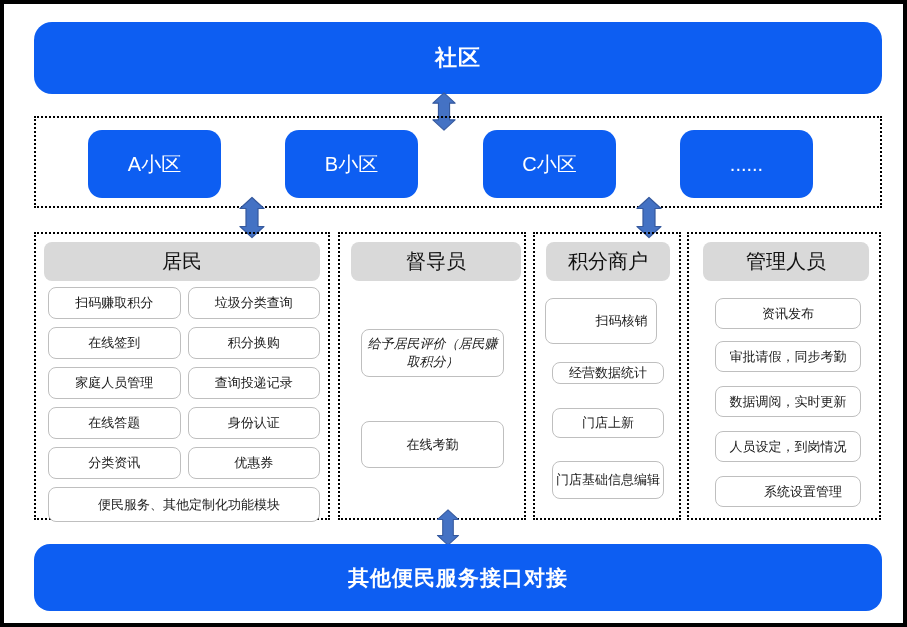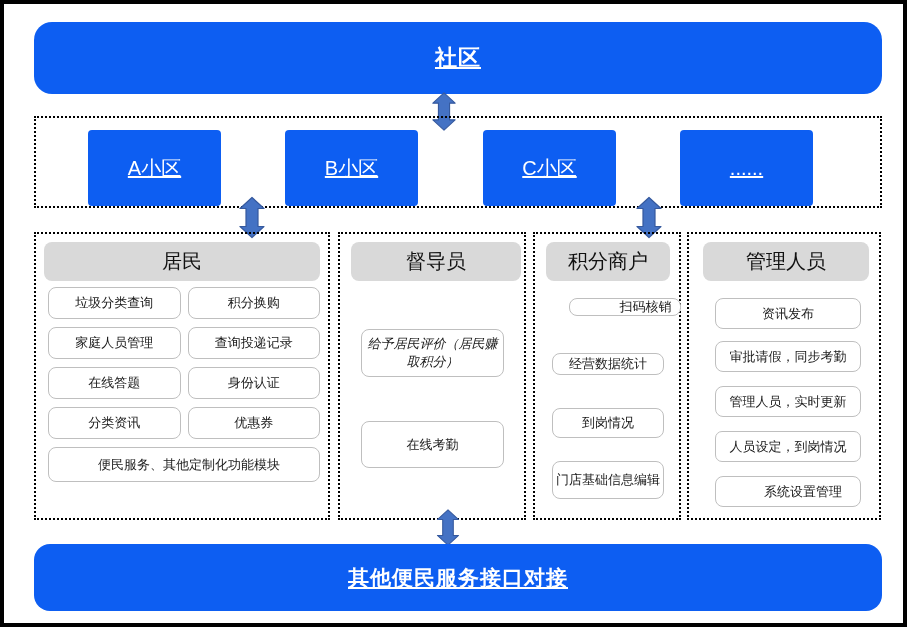--- a/index.html
+++ b/index.html
@@ -11,39 +11,38 @@
     box-sizing:border-box;
     font-family:"Liberation Sans","DejaVu Sans",sans-serif;
     overflow:hidden;
   }
   .abs{position:absolute;box-sizing:border-box;}
   .blue-node{
     background:#0D5EF2;
     color:#fff;
     display:flex;align-items:center;justify-content:center;
     text-align:center;
-    text-decoration:underline;
   }
   .top-bar{
     left:30px;top:18px;width:848px;height:72px;
     border-radius:18px;
     font-size:22px;font-weight:bold;letter-spacing:1px;
   }
   .bottom-bar{
     left:30px;top:540px;width:848px;height:67px;
     border-radius:16px;
     font-size:21px;font-weight:bold;letter-spacing:1px;
   }
   .communities-box{
     left:30px;top:112px;width:848px;height:92px;
     border:2px dotted #000;
   }
   .district-btn{
-    top:12px;width:133px;height:76px;
-    border-radius:4px;
+    top:12px;width:133px;height:68px;
+    border-radius:14px;
     font-size:20px;
   }
   .col{
     top:228px;height:288px;
     border:2px dotted #000;
   }
   .col-header{
     background:#D9D9D9;
     border-radius:8px;
     display:flex;align-items:center;justify-content:center;
@@ -91,52 +90,54 @@
   <svg class="arrow-svg" style="left:235px;top:191px;" width="26" height="45" viewBox="0 0 26 42">
     <path d="M13 1 L25 12 H19 V30 H25 L13 41 L1 30 H7 V12 H1 Z" fill="#4472C4" stroke="#35599E" stroke-width="1.2" stroke-linejoin="round"></path>
   </svg>
   <svg class="arrow-svg" style="left:632px;top:191px;" width="26" height="45" viewBox="0 0 26 42">
     <path d="M13 1 L25 12 H19 V30 H25 L13 41 L1 30 H7 V12 H1 Z" fill="#4472C4" stroke="#35599E" stroke-width="1.2" stroke-linejoin="round"></path>
   </svg>
 
   <div class="abs col" style="left:30px;width:296px;">
     <div class="abs col-header" style="left:8px;right:8px;">居民</div>
     <div class="abs grid1">
+      <div class="item">扫码赚取积分</div>
       <div class="item">垃圾分类查询</div>
+      <div class="item">在线签到</div>
       <div class="item">积分换购</div>
       <div class="item">家庭人员管理</div>
       <div class="item">查询投递记录</div>
       <div class="item">在线答题</div>
       <div class="item">身份认证</div>
       <div class="item">分类资讯</div>
       <div class="item">优惠券</div>
       <div class="item item-full">便民服务、其他定制化功能模块</div>
     </div>
   </div>
 
   <div class="abs col" style="left:334px;width:188px;">
     <div class="abs col-header" style="left:11px;width:170px;">督导员</div>
     <div class="abs item" style="left:21px;top:95px;width:143px;height:48px;font-style:italic;">给予居民评价（居民赚取积分）</div>
     <div class="abs item" style="left:21px;top:187px;width:143px;height:47px;">在线考勤</div>
   </div>
 
   <div class="abs col" style="left:529px;width:148px;">
     <div class="abs col-header" style="left:11px;width:124px;">积分商户</div>
-    <div class="abs item" style="left:34px;top:64px;width:112px;height:18px;padding-left:43px;">扫码核销</div>
-    <div class="abs item" style="left:17px;top:119px;width:112px;height:22px;">经营数据统计</div>
-    <div class="abs item" style="left:17px;top:174px;width:112px;height:30px;">到岗情况</div>
+    <div class="abs item" style="left:10px;top:64px;width:112px;height:46px;padding-left:43px;">扫码核销</div>
+    <div class="abs item" style="left:17px;top:128px;width:112px;height:22px;">经营数据统计</div>
+    <div class="abs item" style="left:17px;top:174px;width:112px;height:30px;">门店上新</div>
     <div class="abs item" style="left:17px;top:227px;width:112px;height:38px;">门店基础信息编辑</div>
   </div>
 
   <div class="abs col" style="left:683px;width:194px;">
     <div class="abs col-header" style="left:14px;width:166px;">管理人员</div>
     <div class="abs item" style="left:26px;top:64px;width:146px;height:31px;">资讯发布</div>
     <div class="abs item" style="left:26px;top:107px;width:146px;height:31px;">审批请假，同步考勤</div>
-    <div class="abs item" style="left:26px;top:152px;width:146px;height:31px;">管理人员，实时更新</div>
-    <div class="abs item" style="left:26px;top:197px;width:146px;height:31px;border-radius:7px;">人员设定，到岗情况</div>
+    <div class="abs item" style="left:26px;top:152px;width:146px;height:31px;">数据调阅，实时更新</div>
+    <div class="abs item" style="left:26px;top:197px;width:146px;height:31px;">人员设定，到岗情况</div>
     <div class="abs item" style="left:26px;top:242px;width:146px;height:31px;padding-left:32px;">系统设置管理</div>
   </div>
 
   <svg class="arrow-svg" style="left:430px;top:505px;" width="28" height="37" viewBox="0 0 26 42">
     <path d="M13 1 L25 12 H19 V30 H25 L13 41 L1 30 H7 V12 H1 Z" fill="#4472C4" stroke="#35599E" stroke-width="1.2" stroke-linejoin="round"></path>
   </svg>
 
   <div class="abs blue-node bottom-bar">其他便民服务接口对接</div>
 
 </div>

